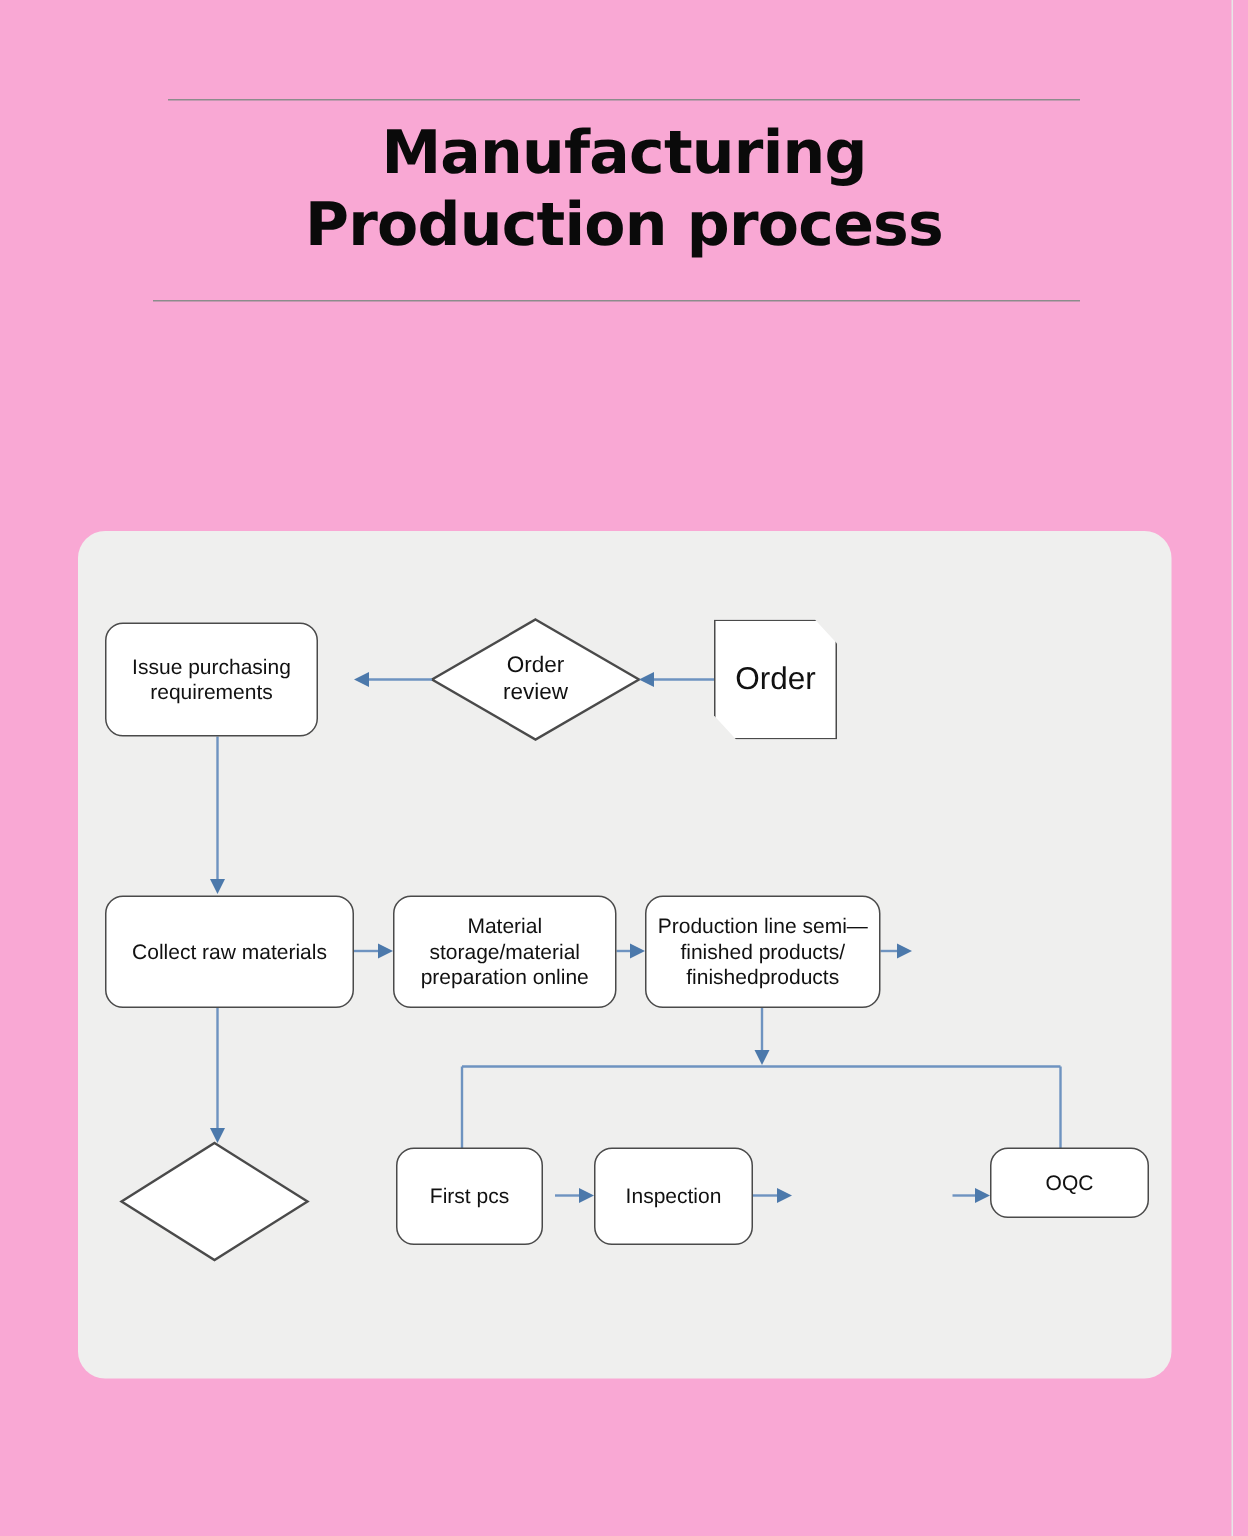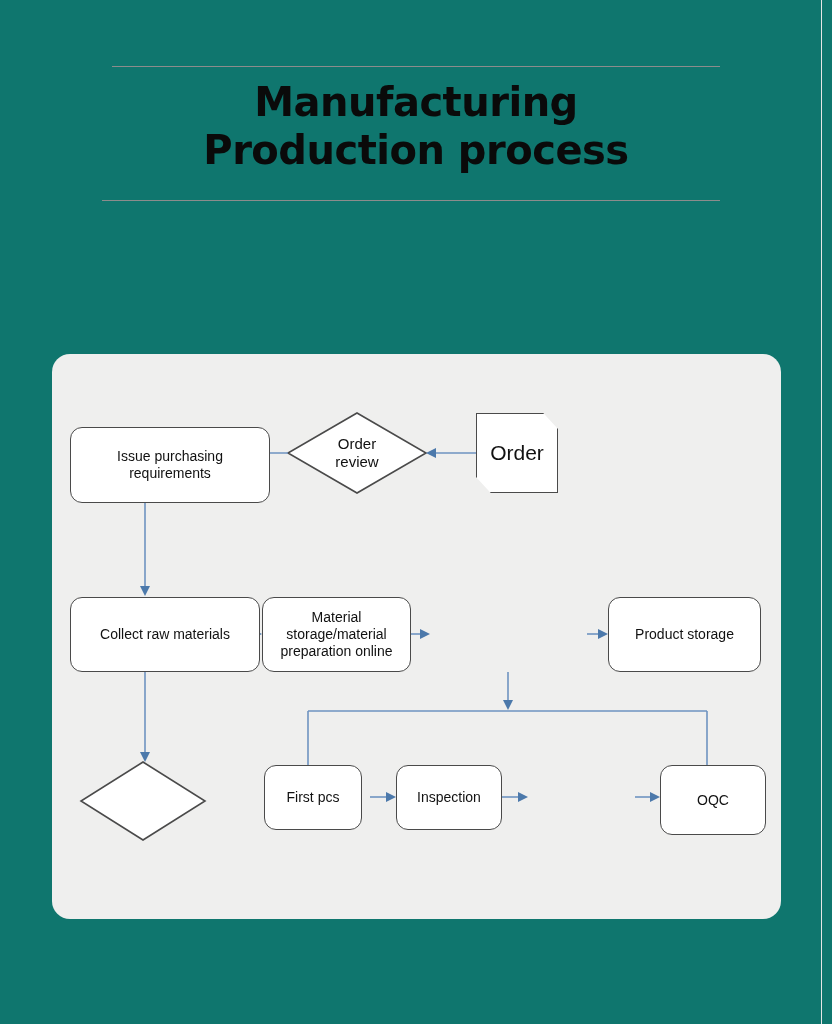--- a/index.html
+++ b/index.html
@@ -14,21 +14,21 @@
     overflow: hidden;
     font-family: "Liberation Sans", sans-serif;
     color: #1a1a1a;
   }
 
   #page {
     position: absolute;
     left: 0; top: 0;
     width: 832px;
     height: 1024px;
-    background: #0f766e;
+    background: #f9a8d4;
   }
 
   
   .page-edge {
     position: absolute;
     top: 0;
     left: 821px;
     width: 1px;
     height: 1024px;
     background: #e6e6e6;
@@ -183,57 +183,59 @@
     <line x1="370" y1="797" x2="388" y2="797" stroke="#6e93c0" stroke-width="1.6"></line>
     <polygon points="396,797 386,792 386,802" fill="#4c79ab"></polygon>
 
     <line x1="502" y1="797" x2="520" y2="797" stroke="#6e93c0" stroke-width="1.6"></line>
     <polygon points="528,797 518,792 518,802" fill="#4c79ab"></polygon>
 
     <line x1="635" y1="797" x2="652" y2="797" stroke="#6e93c0" stroke-width="1.6"></line>
     <polygon points="660,797 650,792 650,802" fill="#4c79ab"></polygon>
   </svg>
 
-  <div class="node small-text" style="left:70px; top:415px; width:200px; height:76px;margin-top:12px;">
+  <div class="node small-text" style="left:70px; top:415px; width:142px; height:76px;">
     <span>Issue purchasing
 requirements</span>
   </div>
 
   <div class="node mid-text node-diamond" style="left:288px; top:413px; width:138px; height:80px;">
     <span class="dia-label">Order
 review</span>
   </div>
 
   <div class="node big-text node-order" style="left:476px; top:413px; width:82px; height:80px;">
     <div class="order-face"></div>
     <span class="order-label">Order</span>
   </div>
 
-  <div class="node small-text" style="left:70px; top:597px; width:190px; height:75px;">
+  <div class="node small-text" style="left:70px; top:597px; width:166px; height:75px;">
     <span>Collect raw materials</span>
   </div>
 
   <div class="node small-text" style="left:262px; top:597px; width:149px; height:75px;text-align:center;">
     <span>Material
 storage/material
 preparation online</span>
   </div>
 
-
-  <div class="node small-text" style="left:608px; top:597px; width:153px; height:75px;">
-    <span>Product storage</span>
-  </div>
+  <div class="node small-text" style="left:430px; top:597px; width:157px; height:75px;">
+    <span>Production line semi—
+finished products/
+finishedproducts</span>
+  </div>
+
 
 
   <div class="node small-text" style="left:264px; top:765px; width:98px; height:65px;">
     <span>First pcs</span>
   </div>
 
   <div class="node small-text" style="left:396px; top:765px; width:106px; height:65px;">
     <span>Inspection</span>
   </div>
 
 
-  <div class="node small-text" style="left:660px; top:765px; width:106px; height:70px;">
+  <div class="node small-text" style="left:660px; top:765px; width:106px; height:47px;">
     <span>OQC</span>
   </div>
 
 </div>
 
 </body></html>

